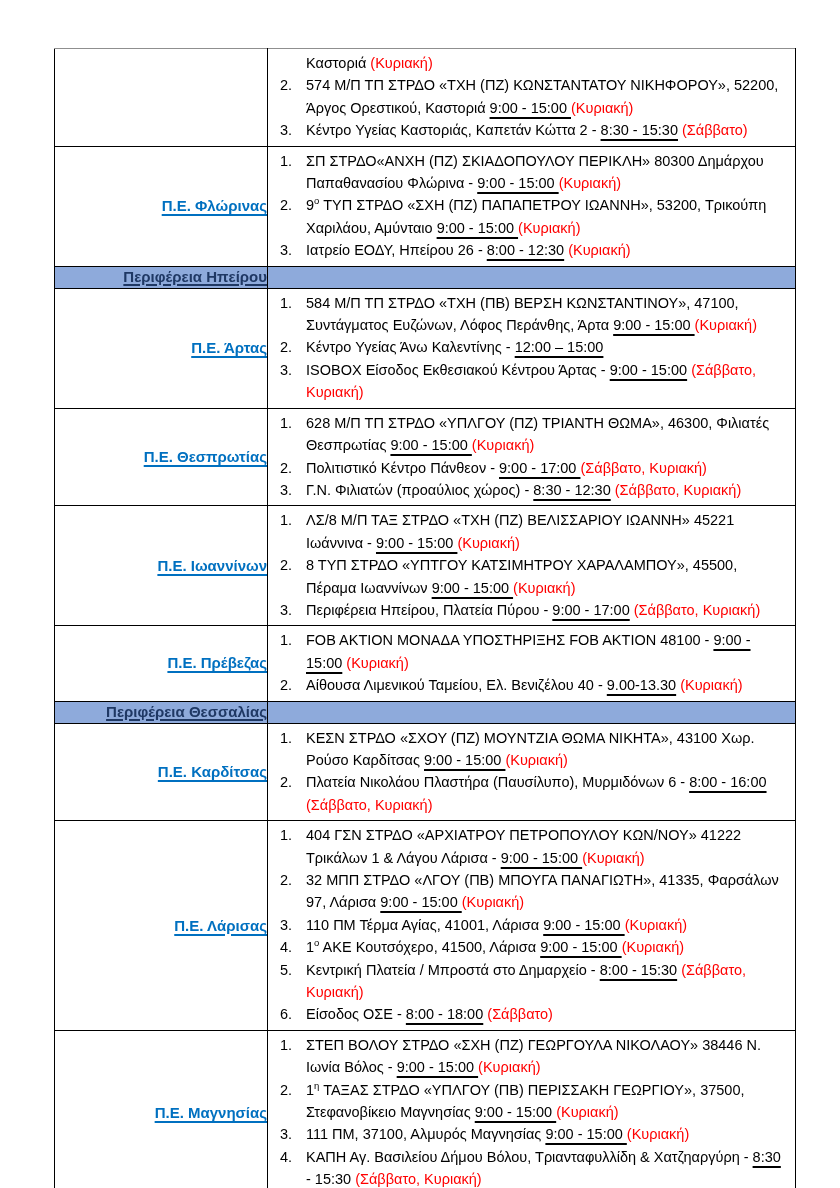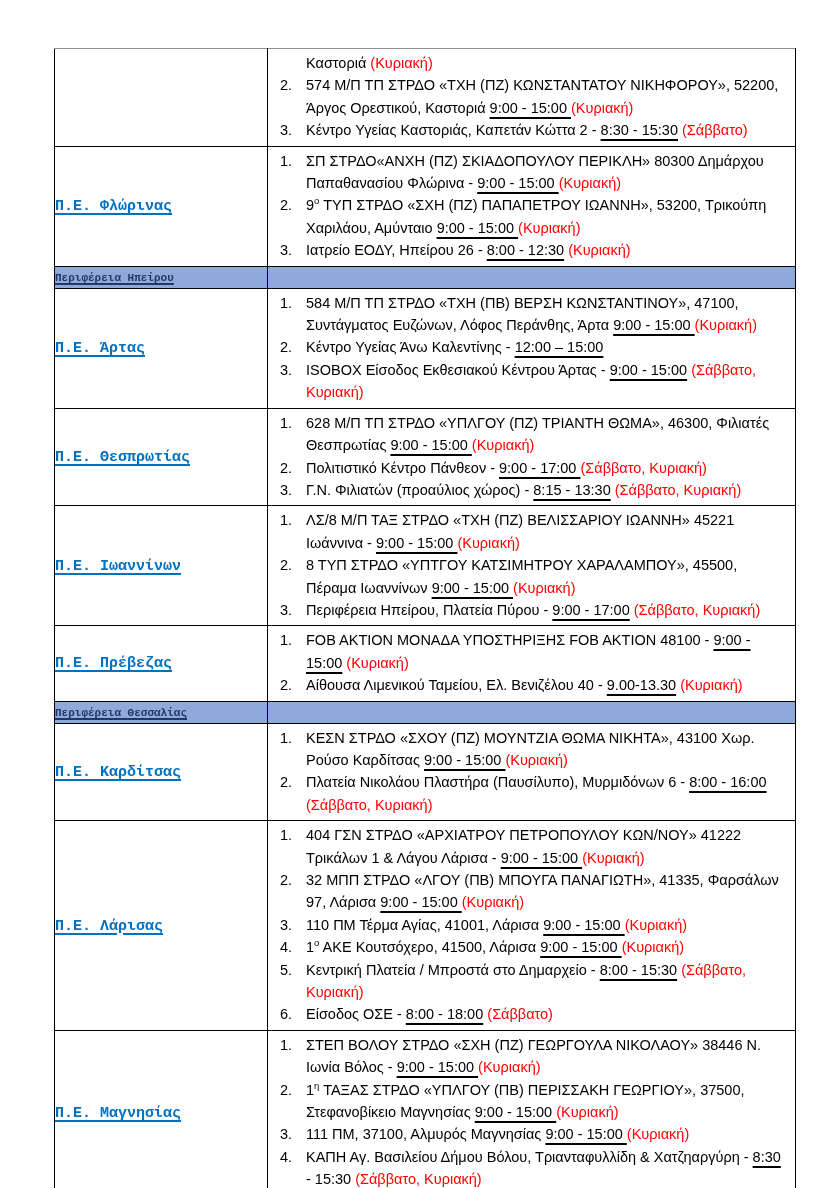--- a/index.html
+++ b/index.html
@@ -21,39 +21,39 @@
     table-layout: fixed;
   }
   table.loc-table td {
     border: 1.5px solid #000000;
     padding: 0;
     vertical-align: middle;
   }
   table.loc-table tr.first-row td {
     border-top: 1px solid #8f8f8f;
   }
-  td.left-cell  { width: 212px; text-align: left; font-family: Liberation Mono, monospace; }
+  td.left-cell  { width: 212px; text-align: right; }
   td.right-cell { width: 527px; vertical-align: top; }
   td.right-cell .items { padding: 3px 4px 4px 0; }
   .unit-label {
     color: #0070C0;
     font-weight: bold;
     font-size: 15px;
     text-decoration: underline;
     text-underline-offset: 3px;
     text-decoration-thickness: 1.5px;
   }
   tr.header-row td {
     background: #8EAADB;
     height: 21px;
   }
   .header-label {
     color: #1F3864;
     font-weight: bold;
-    font-size: 11px;
+    font-size: 15px;
     text-decoration: underline;
     text-underline-offset: 2px;
     text-decoration-thickness: 1.5px;
     white-space: nowrap;
   }
   .item {
     display: flex;
     align-items: flex-start;
     font-size: 14.5px;
     line-height: 22.4px;
@@ -151,21 +151,21 @@
               <div class="item">
                 <span class="item-num">1.</span>
                 <span class="item-text"><span class="seg-n">628 Μ/Π ΤΠ ΣΤΡΔΟ «ΥΠΛΓΟΥ (ΠΖ) ΤΡΙΑΝΤΗ ΘΩΜΑ», 46300, Φιλιατές Θεσπρωτίας </span><span class="seg-u">9:00 - 15:00 </span><span class="seg-r">(Κυριακή)</span></span>
               </div>
               <div class="item">
                 <span class="item-num">2.</span>
                 <span class="item-text"><span class="seg-n">Πολιτιστικό Κέντρο Πάνθεον - </span><span class="seg-u">9:00 - 17:00 </span><span class="seg-r">(Σάββατο, Κυριακή)</span></span>
               </div>
               <div class="item">
                 <span class="item-num">3.</span>
-                <span class="item-text"><span class="seg-n">Γ.Ν. Φιλιατών (προαύλιος χώρος) - </span><span class="seg-u">8:15 - 13:30</span><span class="seg-n"> </span><span class="seg-r">(Σάββατο, Κυριακή)</span></span>
+                <span class="item-text"><span class="seg-n">Γ.Ν. Φιλιατών (προαύλιος χώρος) - </span><span class="seg-u">8:30 - 12:30</span><span class="seg-n"> </span><span class="seg-r">(Σάββατο, Κυριακή)</span></span>
               </div>
             </div>
           </td>
         </tr>
         <tr class="unit-row">
           <td class="left-cell"><span class="unit-label">Π.Ε. Ιωαννίνων</span></td>
           <td class="right-cell">
             <div class="items">
               <div class="item">
                 <span class="item-num">1.</span>

